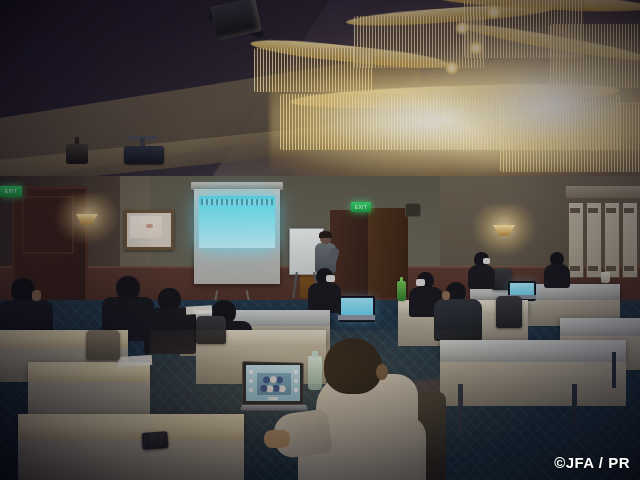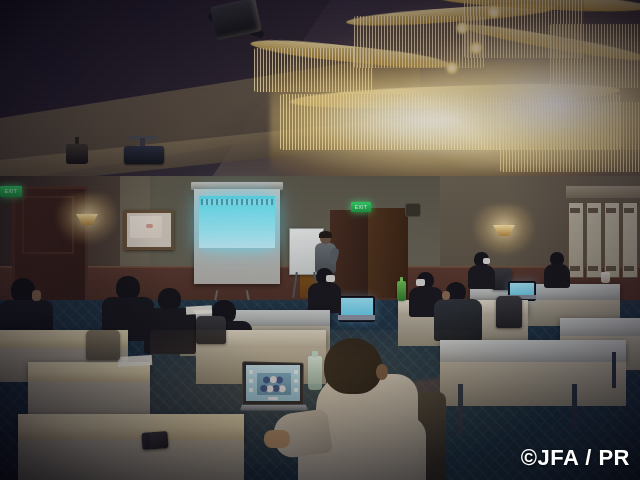--- a/index.html
+++ b/index.html
@@ -462,21 +462,21 @@
   }
   #noise{
     left:0;top:0;width:640px;height:480px;pointer-events:none;opacity:.10;
     background:
       repeating-linear-gradient(0deg,rgba(255,255,255,.05) 0 1px,rgba(0,0,0,.05) 1px 2px),
       repeating-linear-gradient(90deg,rgba(255,255,255,.04) 0 1px,rgba(0,0,0,.04) 1px 2px);
   }
 
   
   #watermark{
-    right:10px;bottom:9px;color:#fff;font-size:22px;font-weight:bold;
+    right:10px;bottom:9px;color:#fff;font-size:15px;font-weight:bold;
     letter-spacing:.5px;text-shadow:0 1px 3px rgba(0,0,0,.75);
     font-family:"Liberation Sans",sans-serif;white-space:nowrap;
   }
 </style>
 </head>
 <body>
 
 <div id="photo">
 
   <div class="lyr" id="ceiling"></div>

